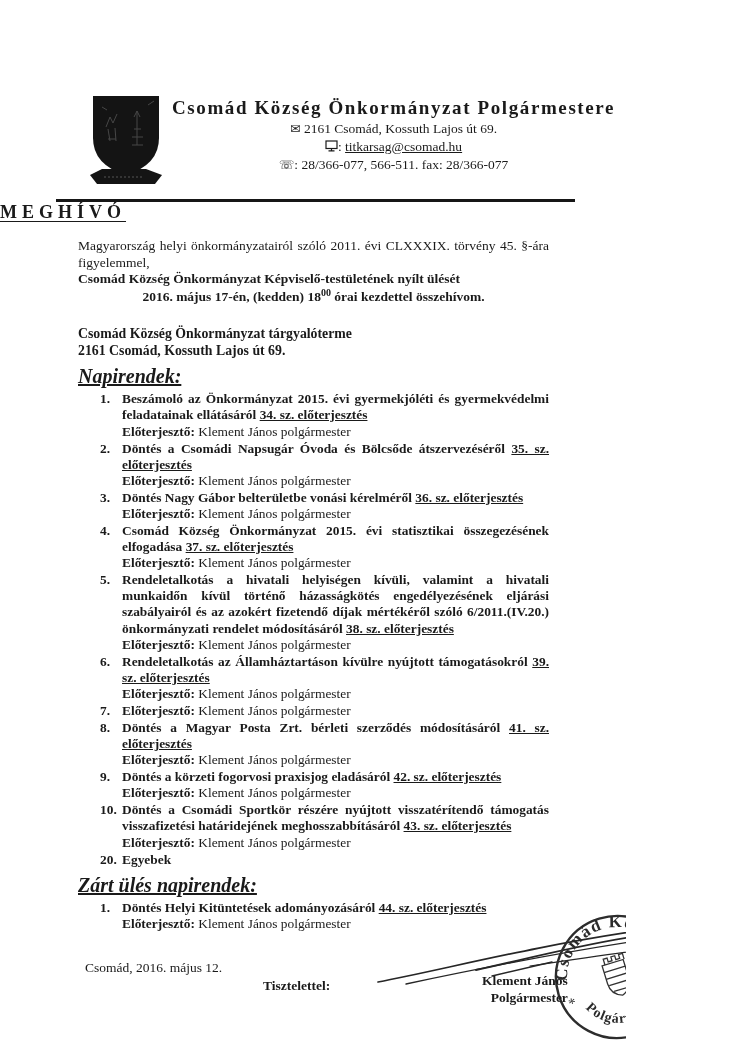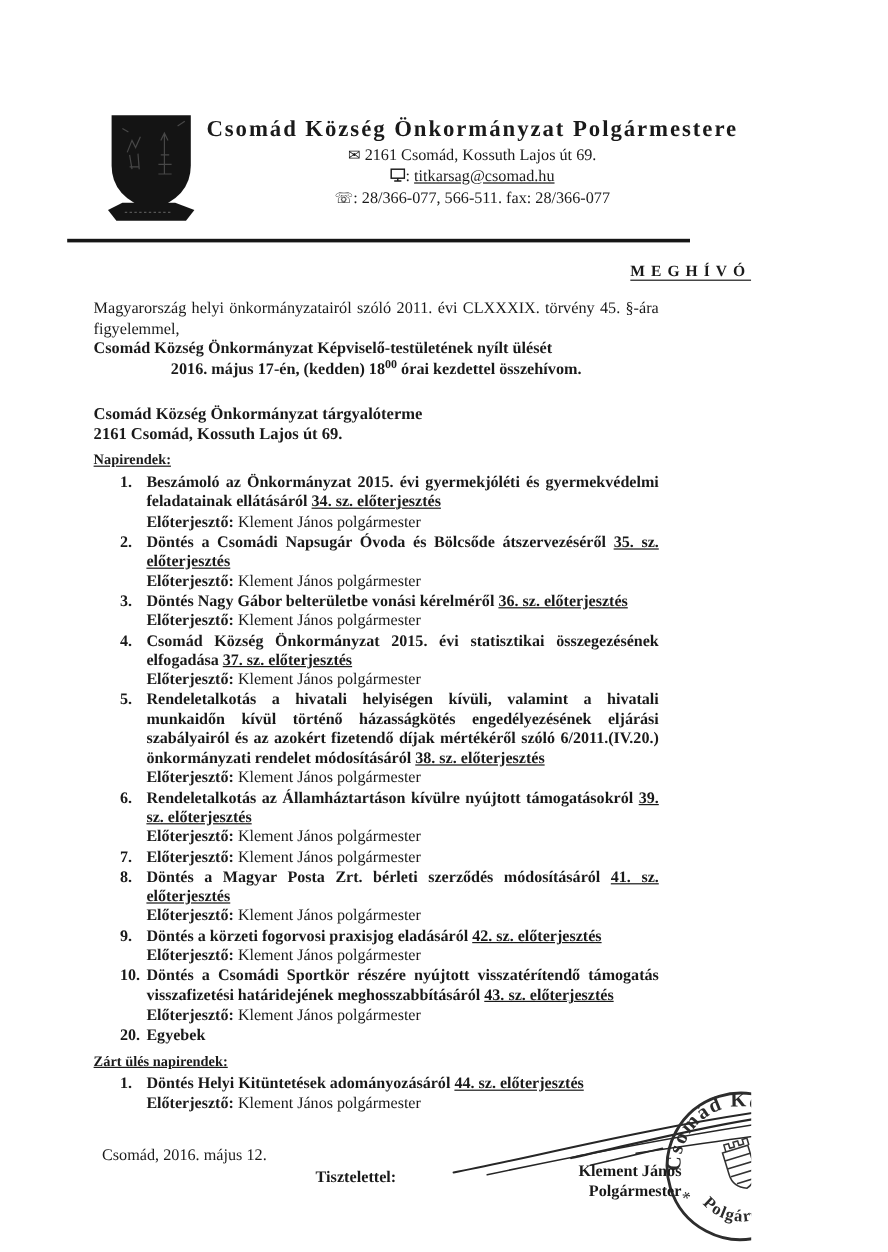--- a/index.html
+++ b/index.html
@@ -16,38 +16,38 @@
   .header-text { flex: 1; text-align: center; padding-top: 4px; }
   .org-title { font-size: 19px; font-weight: bold; letter-spacing: 1.6px; white-space: nowrap; }
   .addr-line { font-size: 13.5px; margin-top: 2px; line-height: 1.18; }
   .uicon { font-family: "DejaVu Sans", sans-serif; font-size: 12.5px; }
   .email { text-decoration: underline; }
   .monitor-svg { vertical-align: -1px; }
   .rule { height: 3px; background: #161616; margin: 10px 51px 0 56px; }
 
   
   .meghivo {
-    text-align: right; margin-top: 16px; font-size: 13px; font-weight: bold;
+    text-align: left; margin-top: 0; font-size: 18px; font-weight: bold;
     letter-spacing: 5px; text-decoration: underline; text-underline-offset: 3px;
   }
 
   
   .intro { margin: 15px 77px 0 78px; font-size: 13.5px; line-height: 1.24; }
   .intro .l1 { text-align: justify; text-align-last: justify; }
   .intro .l2 { font-weight: bold; }
   .intro .l3 { font-weight: bold; text-align: center; margin-top: 1px; }
   sup { font-size: 10px; line-height: 0; vertical-align: super; }
 
   
   .location { display: flex; margin: 19px 77px 0 78px; font-size: 13.8px; line-height: 1.25; }
   .loc-label { font-weight: bold; text-decoration: underline; width: 132px; flex: none; }
   .loc-val { font-weight: bold; }
 
   
-  .section-head { margin: 6px 77px 0 78px; font-size: 12px; font-weight: bold; text-decoration: underline; }
+  .section-head { margin: 6px 77px 0 78px; font-size: 20px; font-weight: bold; text-decoration: underline; font-style: italic; }
   ol.agenda { list-style: none; margin: 3px 77px 0 100px; padding: 0; font-size: 13.4px; line-height: 1.2; }
   li.aitem { position: relative; padding-left: 22px; margin-top: 1px; }
   .num { position: absolute; left: 0; top: 0; font-weight: bold; }
   .imain { font-weight: bold; text-align: justify; }
   .ref { text-decoration: underline; }
   .plabel { font-weight: bold; }
 
   
   .footer { position: relative; width: 740px; height: 170px; margin-top: 10px; font-size: 13.5px; }
   .date { position: absolute; left: 85px; top: 18px; }

